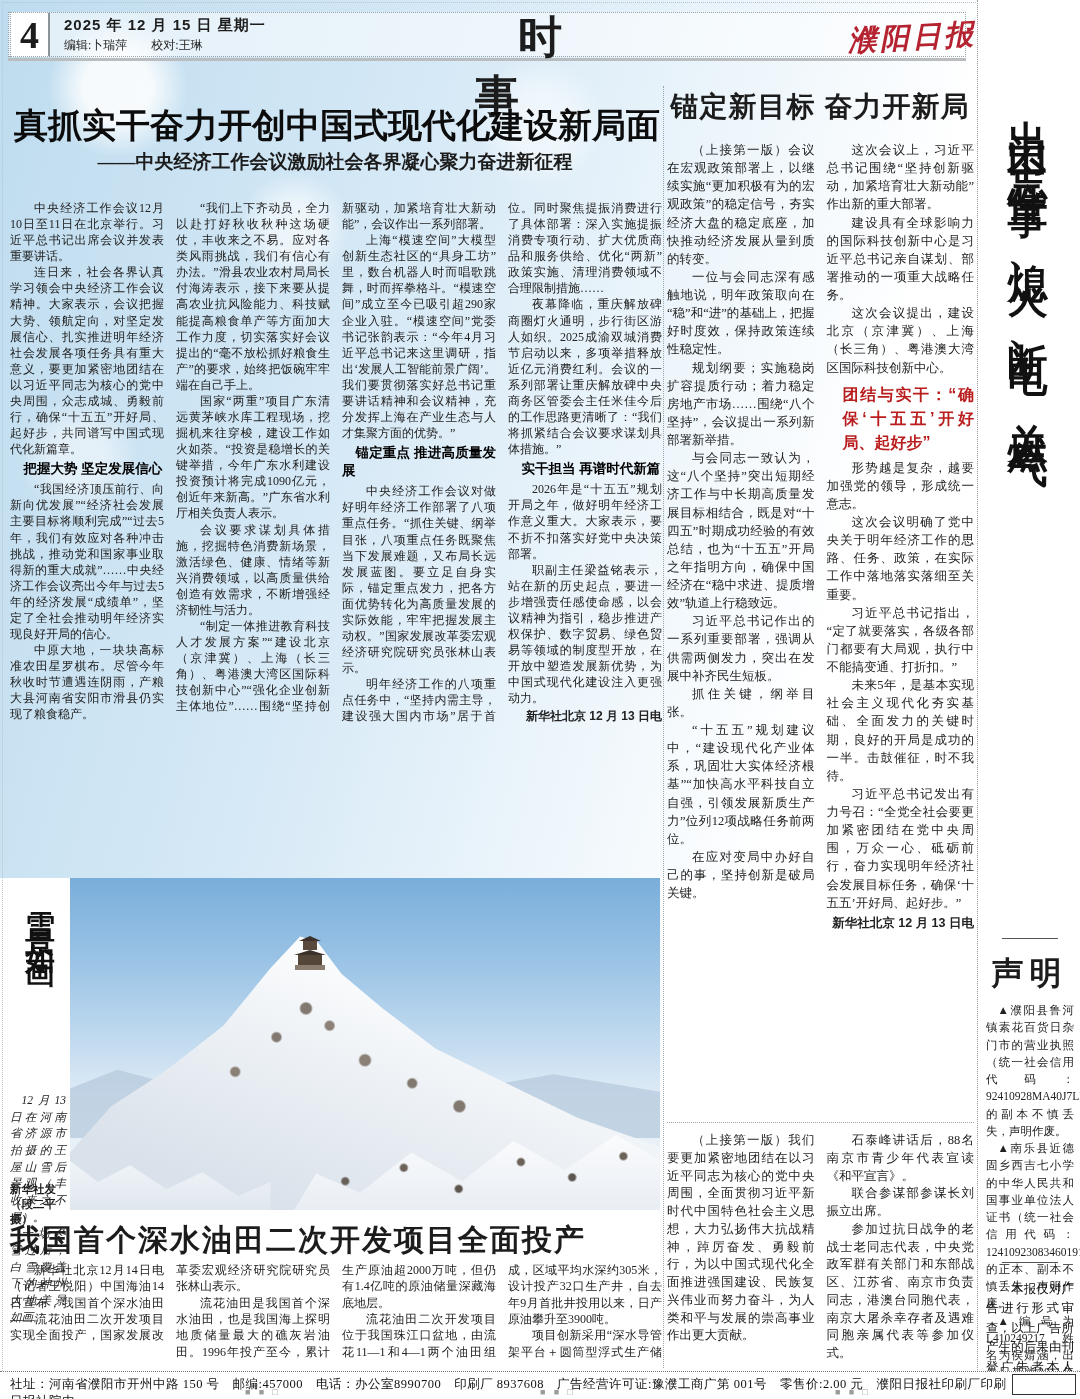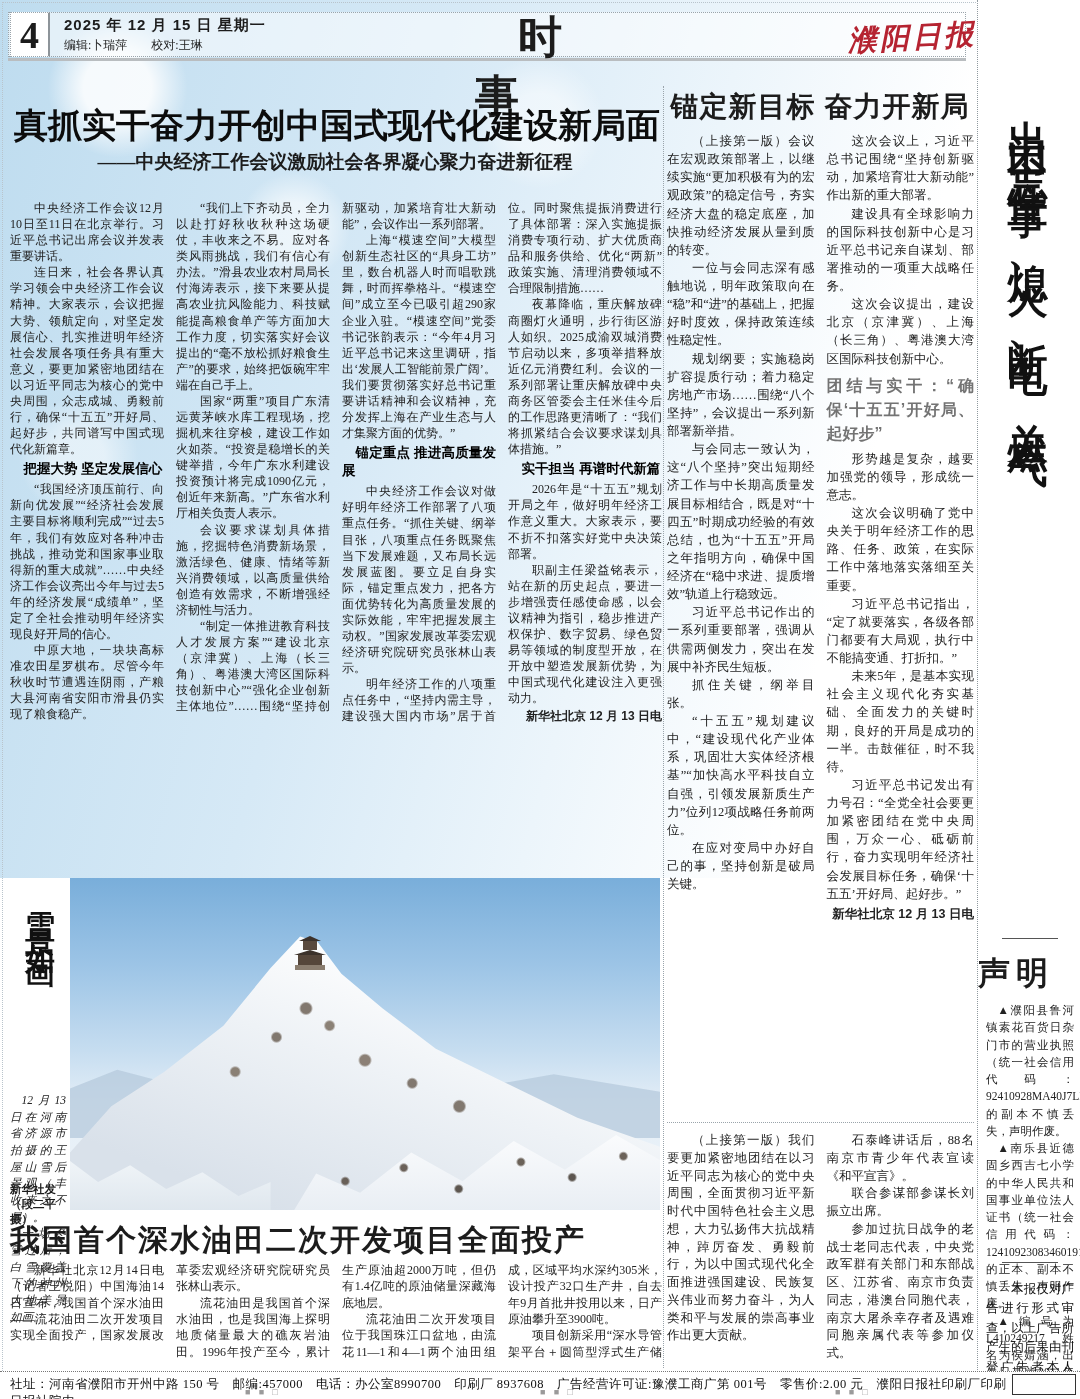--- a/index.html
+++ b/index.html
@@ -39,28 +39,28 @@
     font-family:"Liberation Sans","DejaVu Sans",sans-serif; font-size:34px; font-weight:900; letter-spacing:0; color:#0c0c0c; white-space:nowrap; }
   .main-sub { position:absolute; left:10px; top:149px; width:650px; text-align:center;
     font-size:19px; font-weight:bold; font-family:"Liberation Serif",serif; }
   .main-byline { position:absolute; left:10px; top:178px; width:650px; text-align:center; font-size:13px; }
   .main-cols { position:absolute; left:10px; top:200px; width:652px; height:674px; overflow:hidden;
     column-count:4; column-gap:12px; font-size:12px; line-height:1.34; text-align:justify; color:#222; }
   .main-cols p.para, .rt-cols p.para, .mem-cols p.para, .oil-cols p.para { text-indent:2em; margin:0; }
   p.subhead { font-family:"Liberation Sans","DejaVu Sans",sans-serif; font-weight:bold; font-size:13.5px;
     text-indent:1em; margin:3px 0; color:#000; }
   p.subhead2 { font-family:"Liberation Sans","DejaVu Sans",sans-serif; font-weight:bold; font-size:16px;
-    line-height:1.5; text-indent:0; margin:6px 0 4px 0; color:#737373; }
+    line-height:1.5; text-indent:0; margin:6px 0 4px 16px; color:#b91c1c; }
   p.dateline { font-family:"Liberation Sans","DejaVu Sans",sans-serif; font-weight:bold; text-align:right; margin-top:2px; }
 
   
   .vsep-main { position:absolute; left:663px; top:86px; height:1282px; border-left:1px dotted #9aa4ab; }
   .rt-headline { position:absolute; left:666px; top:88px; width:308px; text-align:center; white-space:nowrap;
     font-family:"Liberation Sans","DejaVu Sans",sans-serif; font-size:28px; font-weight:900; letter-spacing:1px; }
-  .rt-cols { position:absolute; left:667px; top:132px; width:307px; height:984px; overflow:hidden;
+  .rt-cols { position:absolute; left:667px; top:141px; width:307px; height:984px; overflow:hidden;
     column-count:2; column-gap:12px; font-size:12.5px; line-height:1.45; text-align:justify; color:#222; }
   .hsep-right { position:absolute; left:667px; top:1122px; width:307px; border-top:1px dotted #9aa4ab; }
   .mem-cols { position:absolute; left:667px; top:1132px; width:307px; height:236px; overflow:hidden;
     column-count:2; column-gap:12px; font-size:12.5px; line-height:1.42; text-align:justify; color:#222; }
 
   
   .ps-title { position:absolute; left:16px; top:888px; width:44px; writing-mode:vertical-rl; text-orientation:upright;
     font-size:30px; letter-spacing:16px; font-weight:600; font-family:"Liberation Serif",serif; color:#111; }
   .ps-caption { position:absolute; left:10px; top:1092px; width:56px; font-size:11.5px; line-height:1.45;
     text-align:justify; color:#222; font-style:italic; }
@@ -109,21 +109,21 @@
   .oil-headline { position:absolute; left:10px; top:1220px; width:650px; text-align:left; white-space:nowrap;
     font-size:30px; font-weight:900; letter-spacing:2px; font-family:"Liberation Serif","DejaVu Serif",serif; }
   .oil-cols { position:absolute; left:10px; top:1262px; width:652px; height:106px; overflow:hidden;
     column-count:4; column-gap:12px; font-size:12px; line-height:1.36; text-align:justify; color:#222; }
 
   
   .sidebar { position:absolute; left:977px; top:0; width:103px; height:1370px; border-left:1px dotted #8f999f; background:#fff; }
   .slogan { position:absolute; left:22px; top:88px; height:850px; writing-mode:vertical-rl; text-orientation:upright;
     font-size:40px; letter-spacing:13px; font-weight:600; color:#111; font-family:"Liberation Serif",serif; }
   .side-rule { position:absolute; left:24px; width:56px; border-top:1px solid #555; }
-  .notice-title { position:absolute; left:0; top:952px; width:103px; text-align:left;
+  .notice-title { position:absolute; left:0; top:952px; width:103px; text-align:center;
     font-family:"Liberation Sans","DejaVu Sans",sans-serif; font-size:32px; font-weight:900; letter-spacing:6px; }
   .notice-items { position:absolute; left:8px; top:1002px; width:88px; font-size:11.5px; line-height:1.5; text-align:justify; color:#222; }
   .notice-items p { margin:0; text-indent:1em; }
   .disclaimer { position:absolute; left:8px; top:1280px; width:88px; font-size:12.5px; line-height:1.55; text-align:justify; color:#111; }
   .disclaimer p { text-indent:2em; margin:0; }
 
   
   .footer { position:absolute; left:0; top:1371px; width:1080px; border-top:1px dotted #777; padding:4px 0 0 10px;
     font-size:12.5px; letter-spacing:.5px; color:#111; background:#fff; }
   .footer-box { position:absolute; left:1012px; top:1374px; width:64px; height:21px; border:1px solid #333; background:#fff; }

